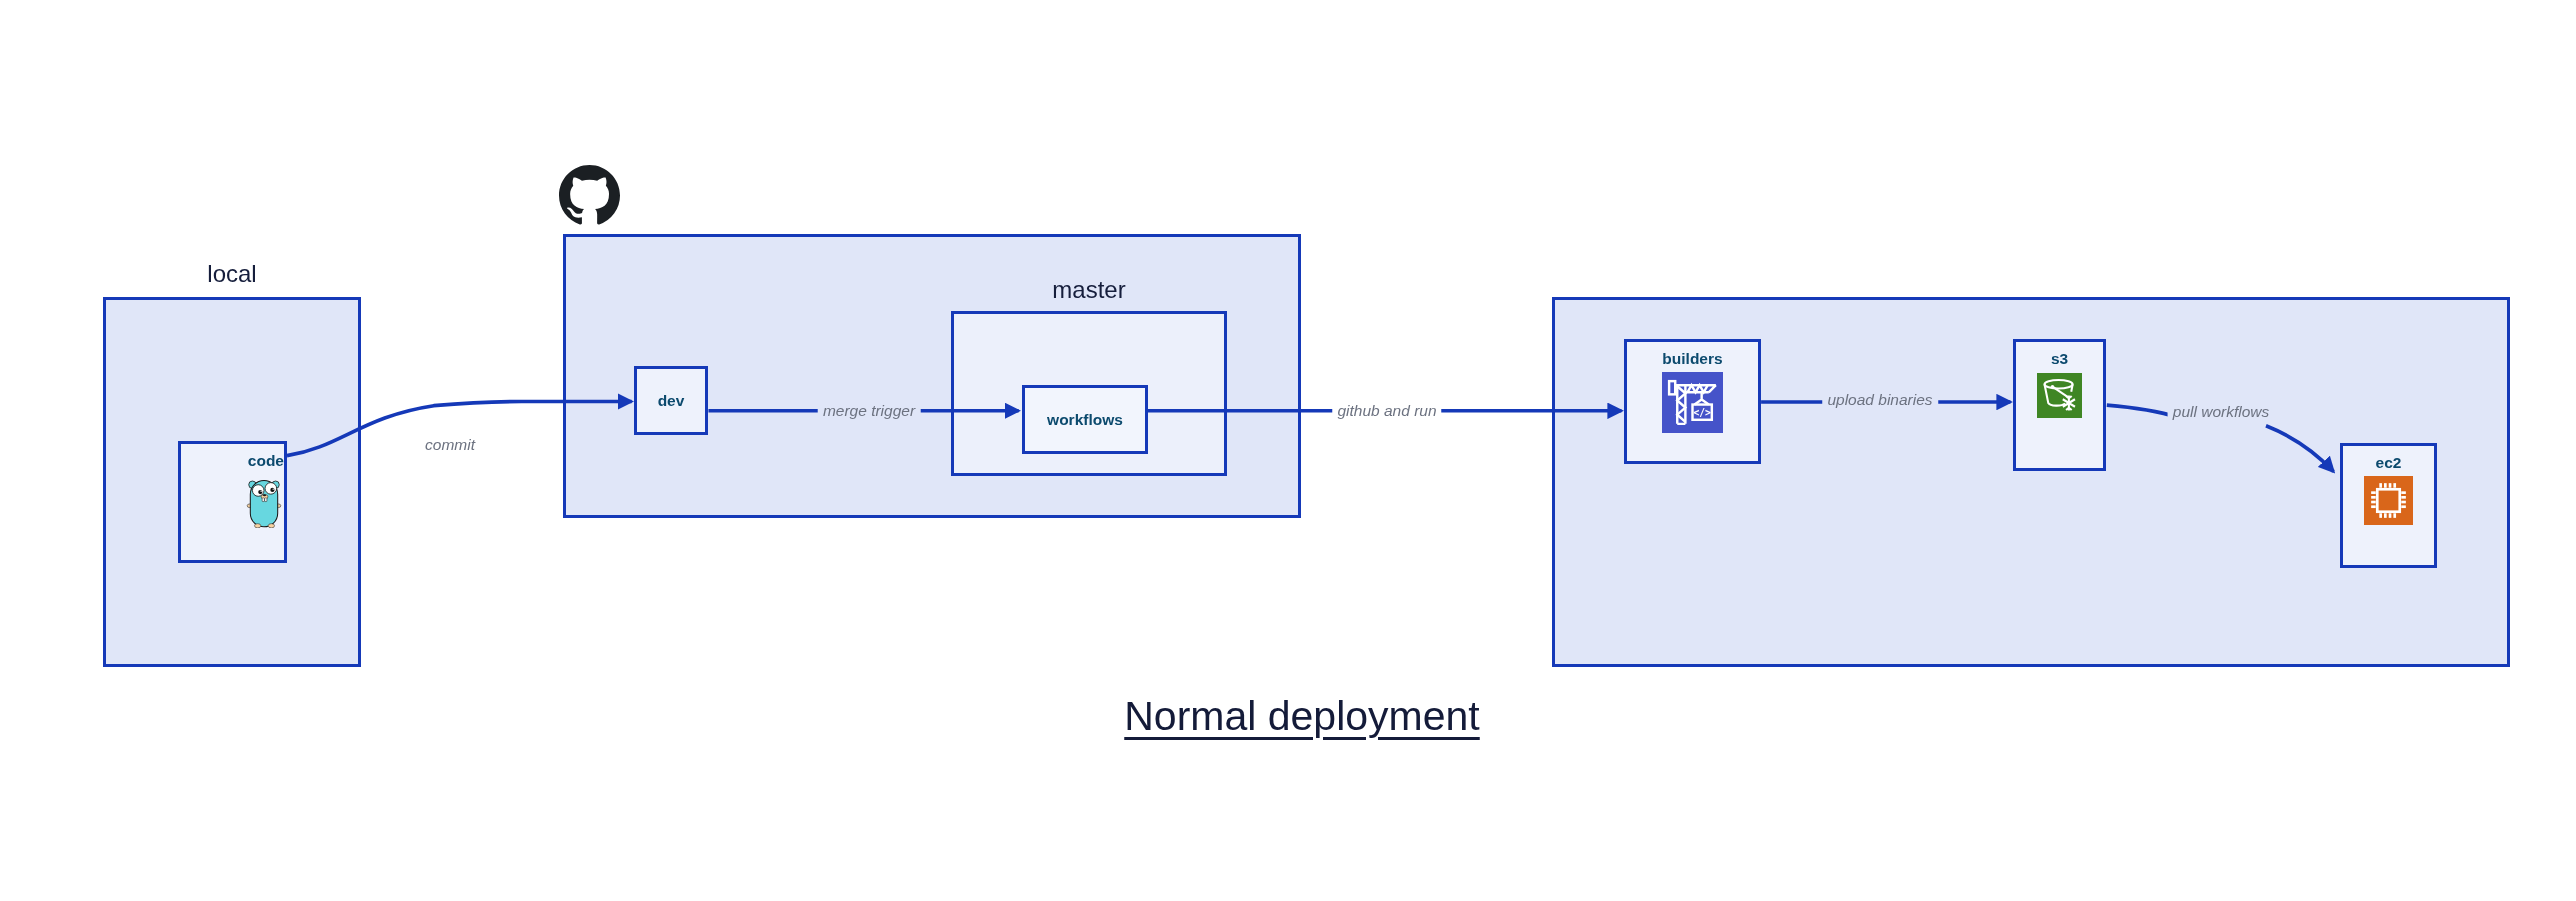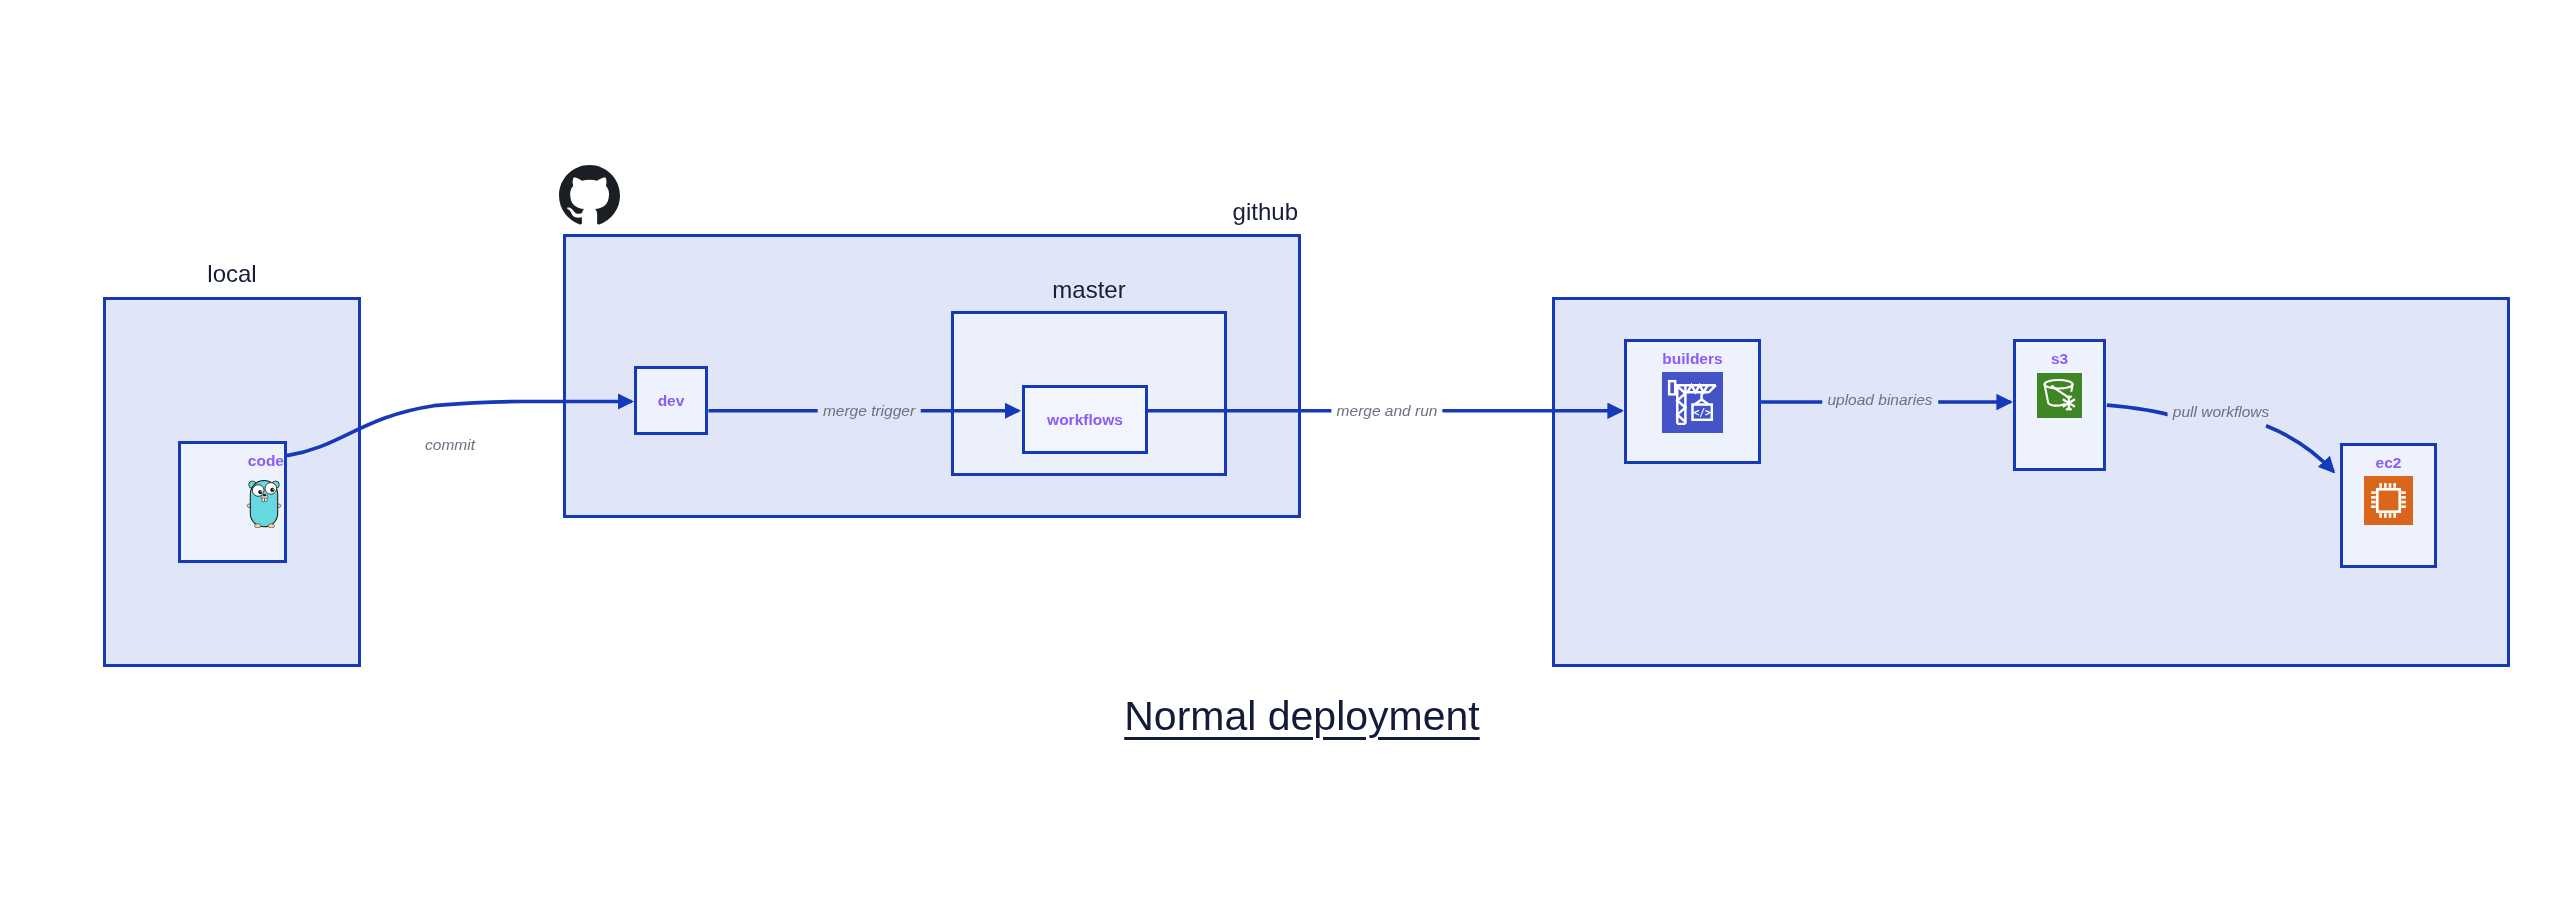--- a/index.html
+++ b/index.html
@@ -11,21 +11,21 @@
   .group.master{background:#ecf0fb;border-width:3.1px;}
   .group-label{position:absolute;color:#161e3c;font-size:24px;line-height:29px;white-space:nowrap;}
   .center{text-align:center;}
   .right{text-align:right;}
 
   
   .node{position:absolute;border:3.6px solid #1539b8;background:#eef2fc;box-sizing:border-box;
         display:flex;flex-direction:column;align-items:center;}
   .node.middle{justify-content:center;}
   .node.workflows{background:#f2f5fd;}
-  .node-label{color:#8b5cf6;font-weight:bold;font-size:15.5px;line-height:17.5px;white-space:nowrap;}
+  .node-label{color:#0c4a6e;font-weight:bold;font-size:15.5px;line-height:17.5px;white-space:nowrap;}
   .node.top-label{padding-top:8.2px;}
 
   
   .svc-icon{display:block;}
   .icon-box{display:flex;align-items:center;justify-content:center;}
 
   
   svg.edges{position:absolute;left:0;top:0;z-index:3;pointer-events:none;}
   .edge-label{position:absolute;z-index:4;transform:translate(-50%,-50%);
               font-style:italic;font-size:15.5px;color:#6c7280;white-space:nowrap;
@@ -58,21 +58,20 @@
       <path d="M3418,780 L3902,780" marker-end="url(#ah)"></path>
       <path d="M4089,786 C4150,791 4190,798 4228,810"></path>
       <path d="M4398,826 C4458,850 4498,882 4529,915" marker-end="url(#ah)"></path>
     </g>
   </svg>
 
   <div class="group" style="left:103px;top:297px;width:258px;height:370px;"></div>
   <div class="group-label center" style="left:103px;top:259px;width:258px;">local</div>
 
   <div class="group" style="left:563px;top:234px;width:738px;height:284px;"></div>
-  <div class="group-label right" style="left:563px;top:197px;width:735px;">github</div>
 
   <div class="group master" style="left:951px;top:311px;width:276px;height:165px;"></div>
   <div class="group-label center" style="left:951px;top:275px;width:276px;">master</div>
 
   <div class="group" style="left:1552px;top:297px;width:958px;height:370px;"></div>
 
   <div class="octocat" style="left:559px;top:165px;">
     <svg width="61" height="61" viewBox="0 0 24 24">
       <path fill="#1b1f23" d="M12 0C5.37 0 0 5.37 0 12c0 5.31 3.435 9.795 8.205 11.385.6.105.825-.255.825-.57 0-.285-.015-1.23-.015-2.235-3.015.555-3.795-.735-4.035-1.41-.135-.345-.72-1.41-1.23-1.695-.42-.225-1.02-.78-.015-.795.945-.015 1.62.87 1.845 1.23 1.08 1.815 2.805 1.305 3.495.99.105-.78.42-1.305.765-1.605-2.67-.3-5.46-1.335-5.46-5.925 0-1.305.465-2.385 1.23-3.225-.12-.3-.54-1.53.12-3.18 0 0 1.005-.315 3.3 1.23.96-.27 1.98-.405 3-.405s2.04.135 3 .405c2.295-1.56 3.3-1.23 3.3-1.23.66 1.65.24 2.88.12 3.18.765.84 1.23 1.905 1.23 3.225 0 4.605-2.805 5.625-5.475 5.925.435.375.81 1.095.81 2.22 0 1.605-.015 2.895-.015 3.3 0 .315.225.69.825.57A12.02 12.02 0 0 0 24 12c0-6.63-5.37-12-12-12z"></path>
     </svg>
@@ -166,20 +165,20 @@
             <rect x="36.5" y="19.6" width="4.5" height="2.6"></rect>
           <rect x="36.5" y="24.2" width="4.5" height="2.6"></rect>
             <rect x="36.5" y="28.8" width="4.5" height="2.6"></rect>
         </g>
       </svg>
     </div>
   </div>
 
   <div class="edge-label bg-white" style="left:450px;top:401px;margin-top:44px;">commit</div>
   <div class="edge-label bg-lav" style="left:869px;top:411px;">merge trigger</div>
-  <div class="edge-label bg-white" style="left:1387px;top:411px;">merge and run</div>
+  <div class="edge-label bg-white" style="left:1387px;top:411px;">github and run</div>
   <div class="edge-label bg-lav" style="left:1880px;top:400px;">upload binaries</div>
   <div class="edge-label bg-lav" style="left:2221px;top:412px;">pull workflows</div>
 
   <div class="diagram-title" style="top:693px;">Normal deployment</div>
 
 </div>
 
 
 </body></html>

